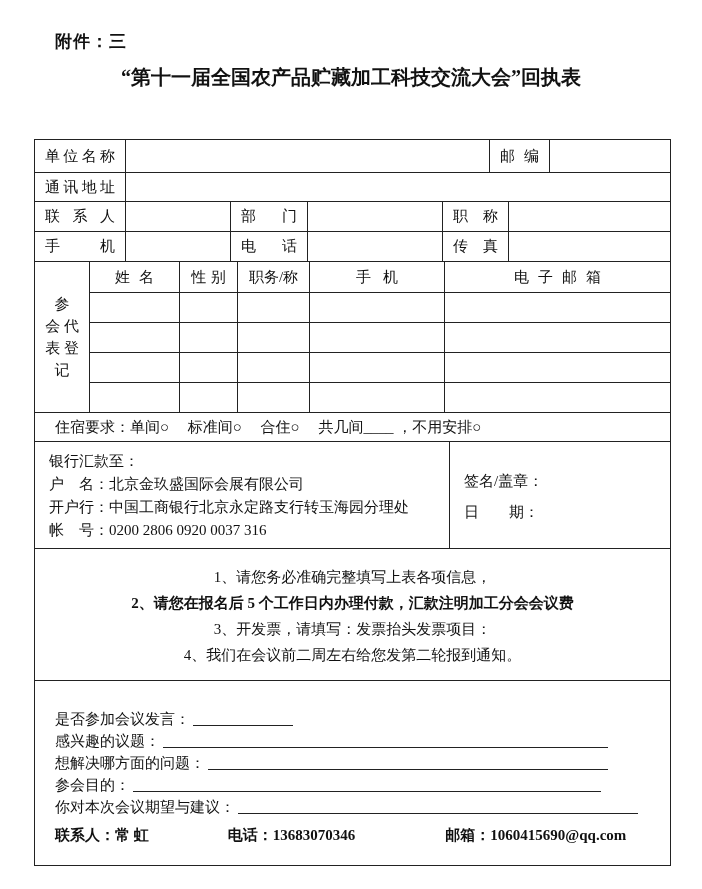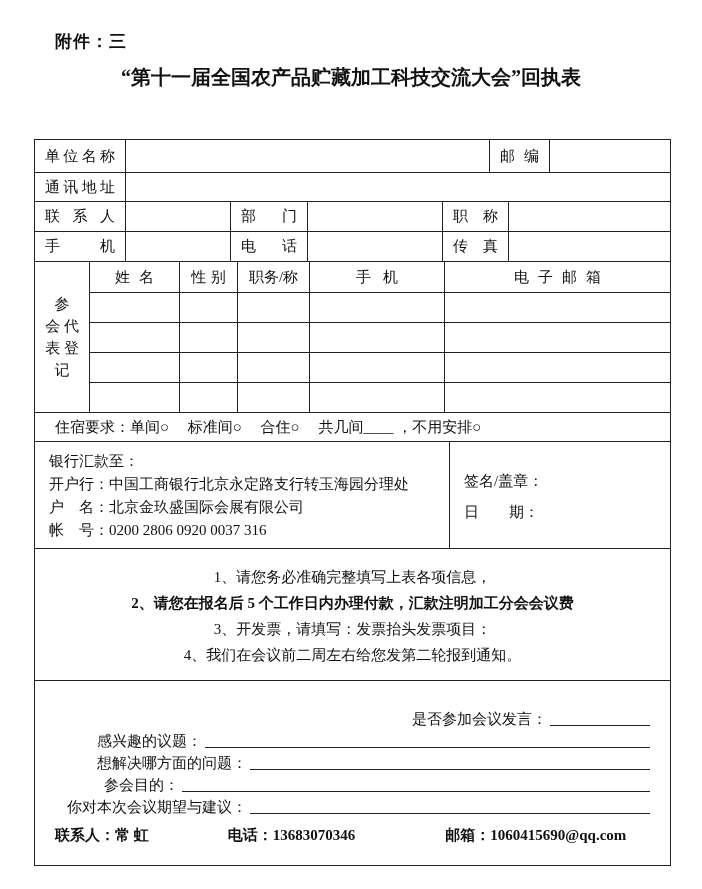--- a/index.html
+++ b/index.html
@@ -43,21 +43,21 @@
   .accom { flex:1; font-size:15px; height:28px; line-height:28px; padding:0 20px; white-space:pre; }
 
   .bankL { width:414px; font-size:15px; padding:8px 14px 6px; line-height:23px; }
   .bankR { flex:1; font-size:15px; padding:24px 14px 0; line-height:31px; }
   .bank-line { white-space:pre; }
 
   .notes { flex:1; font-size:15px; padding:15px 20px 12px; line-height:26px;text-align:center; }
   .notes .bold { font-weight:bold; }
 
   .quest { flex:1; font-size:15px; padding:28px 20px 0; height:184px; }
-  .qline { height:22px; line-height:20px; white-space:nowrap;text-align:right; }
+  .qline { height:22px; line-height:20px; white-space:nowrap; }
   .blank { display:inline-block; border-bottom:1px solid #222; height:14px; margin-left:3px; vertical-align:-2px; }
   .bw0 { width:100px; } .bw1 { width:445px; } .bw2 { width:400px; } .bw3 { width:468px; } .bw4 { width:400px; }
   .qfoot { display:flex; font-weight:bold; margin-top:7px; font-size:15px; }
   .qfoot .f2 { margin-left:79px; }
   .qfoot .f3 { margin-left:90px; }
 </style>
 </head>
 <body>
 
 <div class="doc">
@@ -141,22 +141,22 @@
       </div>
     </div>
 
     <div class="band">
       <div class="cell accom">住宿要求：单间○　 标准间○　 合住○　 共几间____ ，不用安排○</div>
     </div>
 
     <div class="band">
       <div class="cell bankL">
         <div class="bank-line">银行汇款至：</div>
+        <div class="bank-line">户　名：北京金玖盛国际会展有限公司</div>
         <div class="bank-line">开户行：中国工商银行北京永定路支行转玉海园分理处</div>
-        <div class="bank-line">户　名：北京金玖盛国际会展有限公司</div>
         <div class="bank-line">帐　号：0200 2806 0920 0037 316</div>
       </div>
       <div class="cell bankR" style="flex:1">
         <div class="bank-line">签名/盖章：</div>
         <div class="bank-line">日　　期：</div>
       </div>
     </div>
 
     <div class="band">
       <div class="cell notes">

